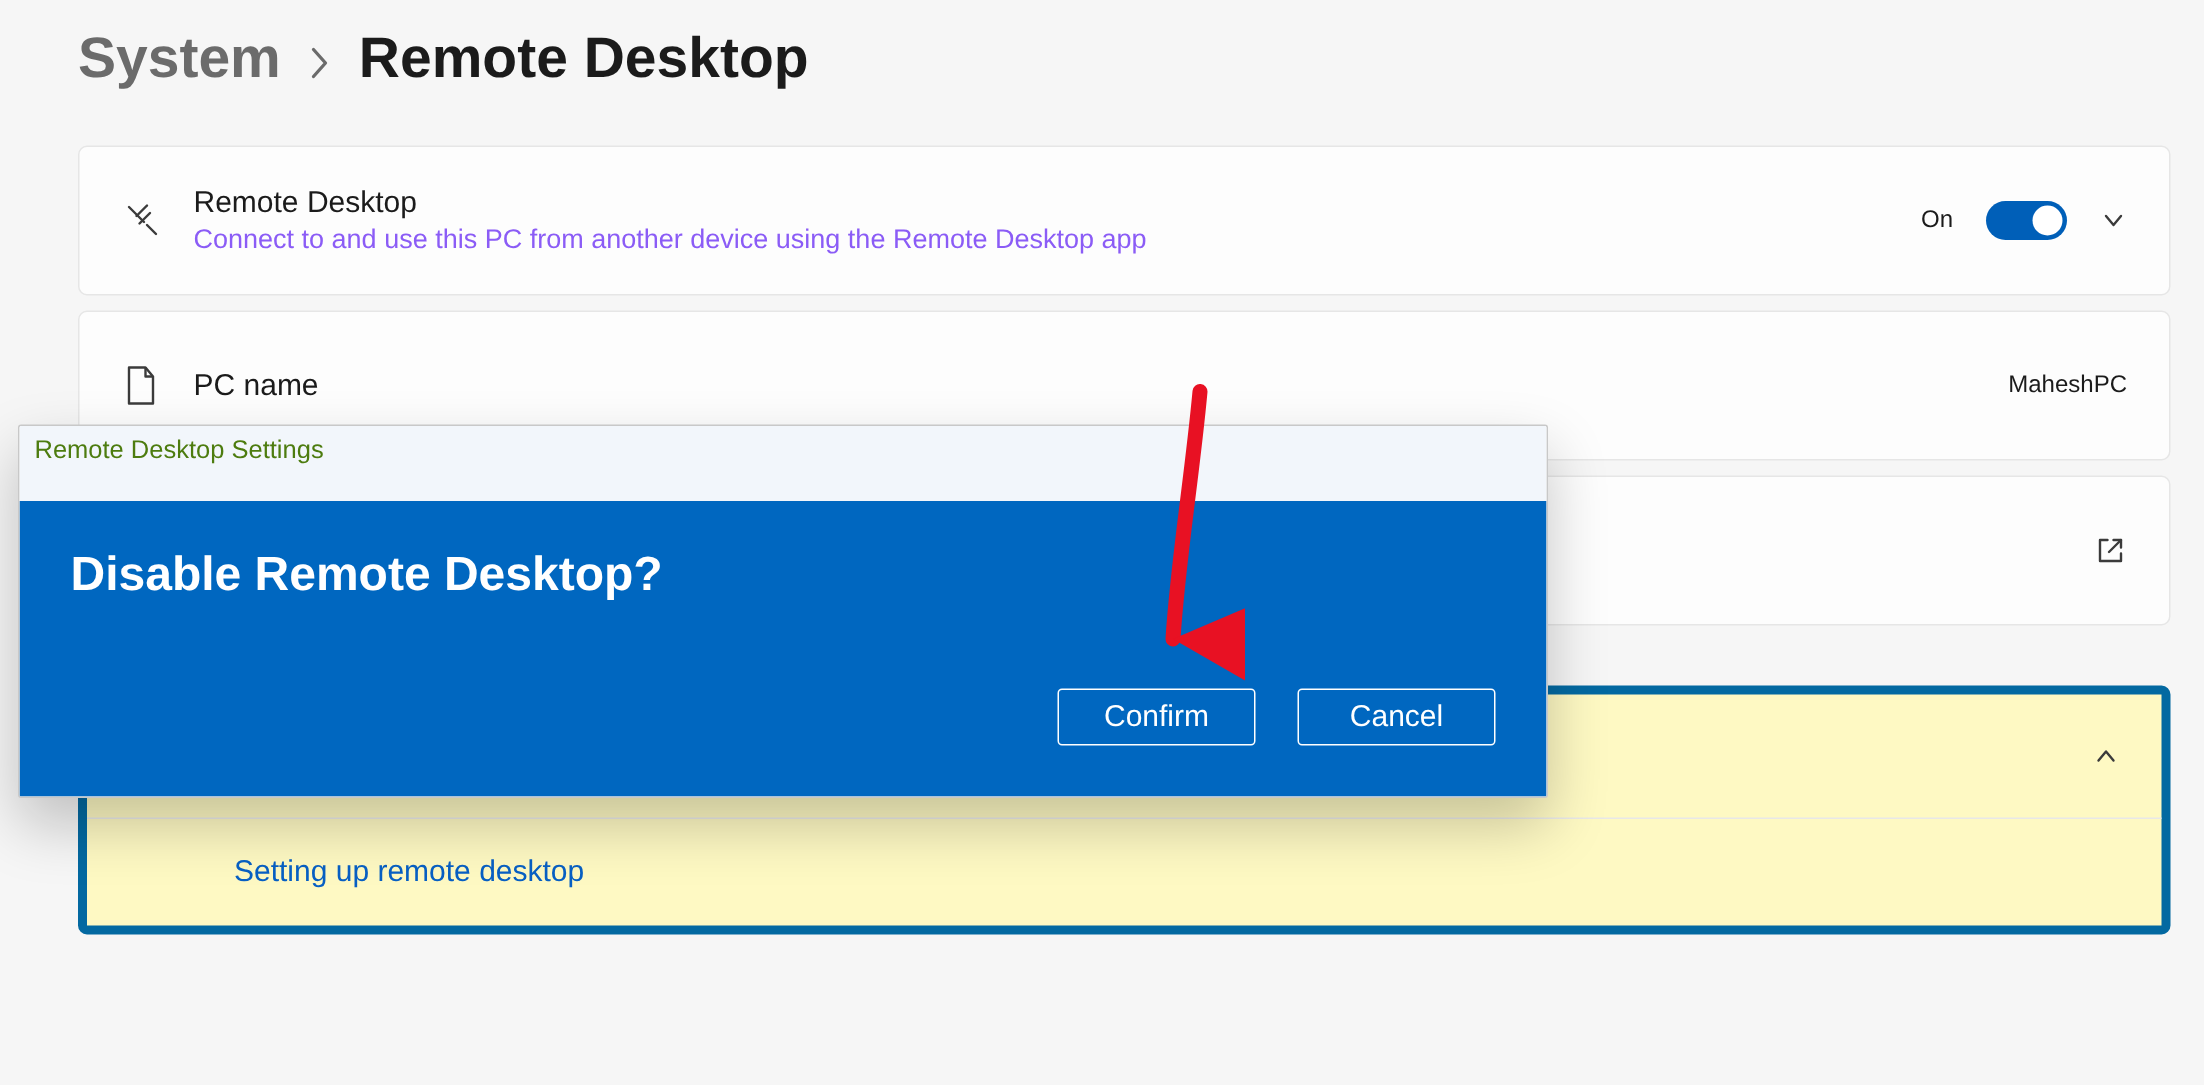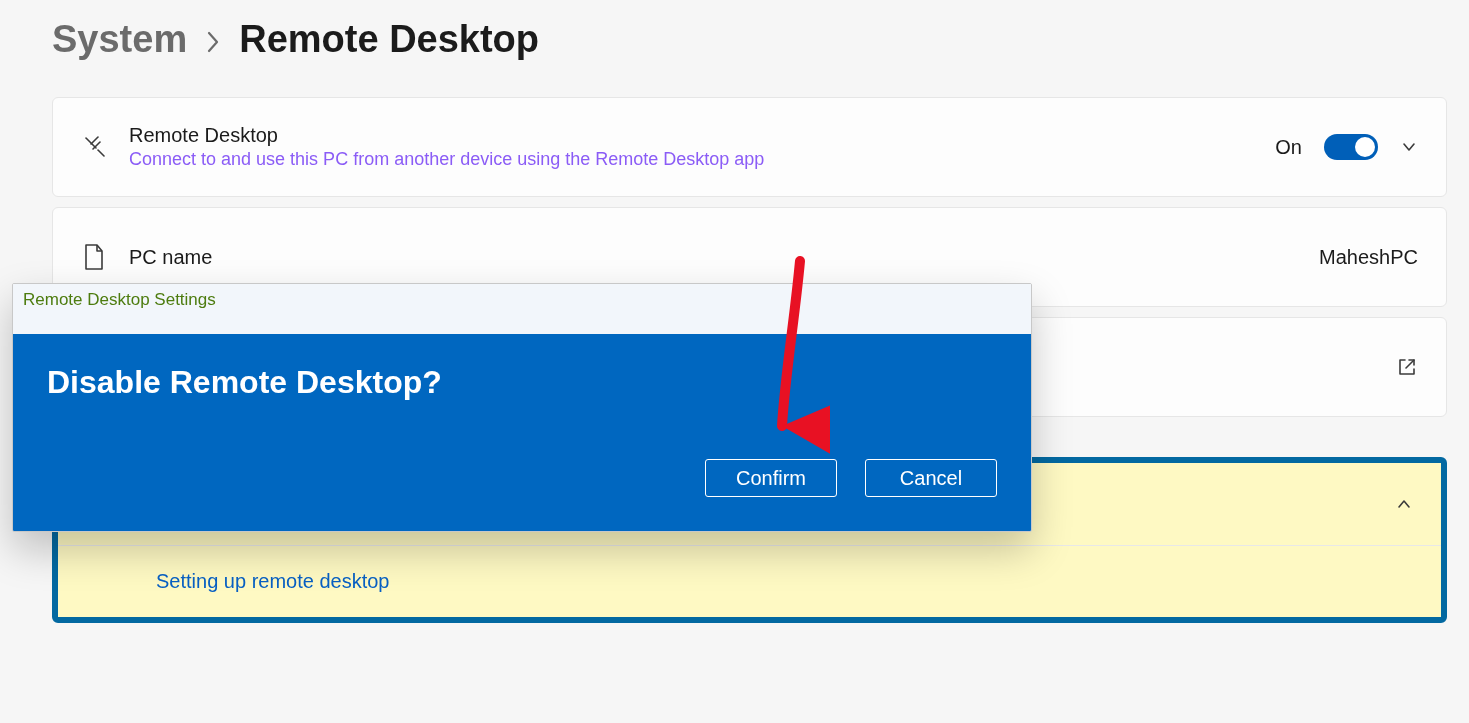--- a/index.html
+++ b/index.html
@@ -70,21 +70,21 @@
     color: #1b1b1b;
   }
   .card-desc {
     font-size: 18px;
     color: #8b5cf6;
   }
   .card-right {
     display: flex;
     align-items: center;
     gap: 22px;
-    font-size: 20px;
+    font-size: 16px;
     color: #1b1b1b;
   }
 
   
   .toggle {
     width: 54px;
     height: 26px;
     background: #005fb8;
     border-radius: 13px;
     position: relative;

